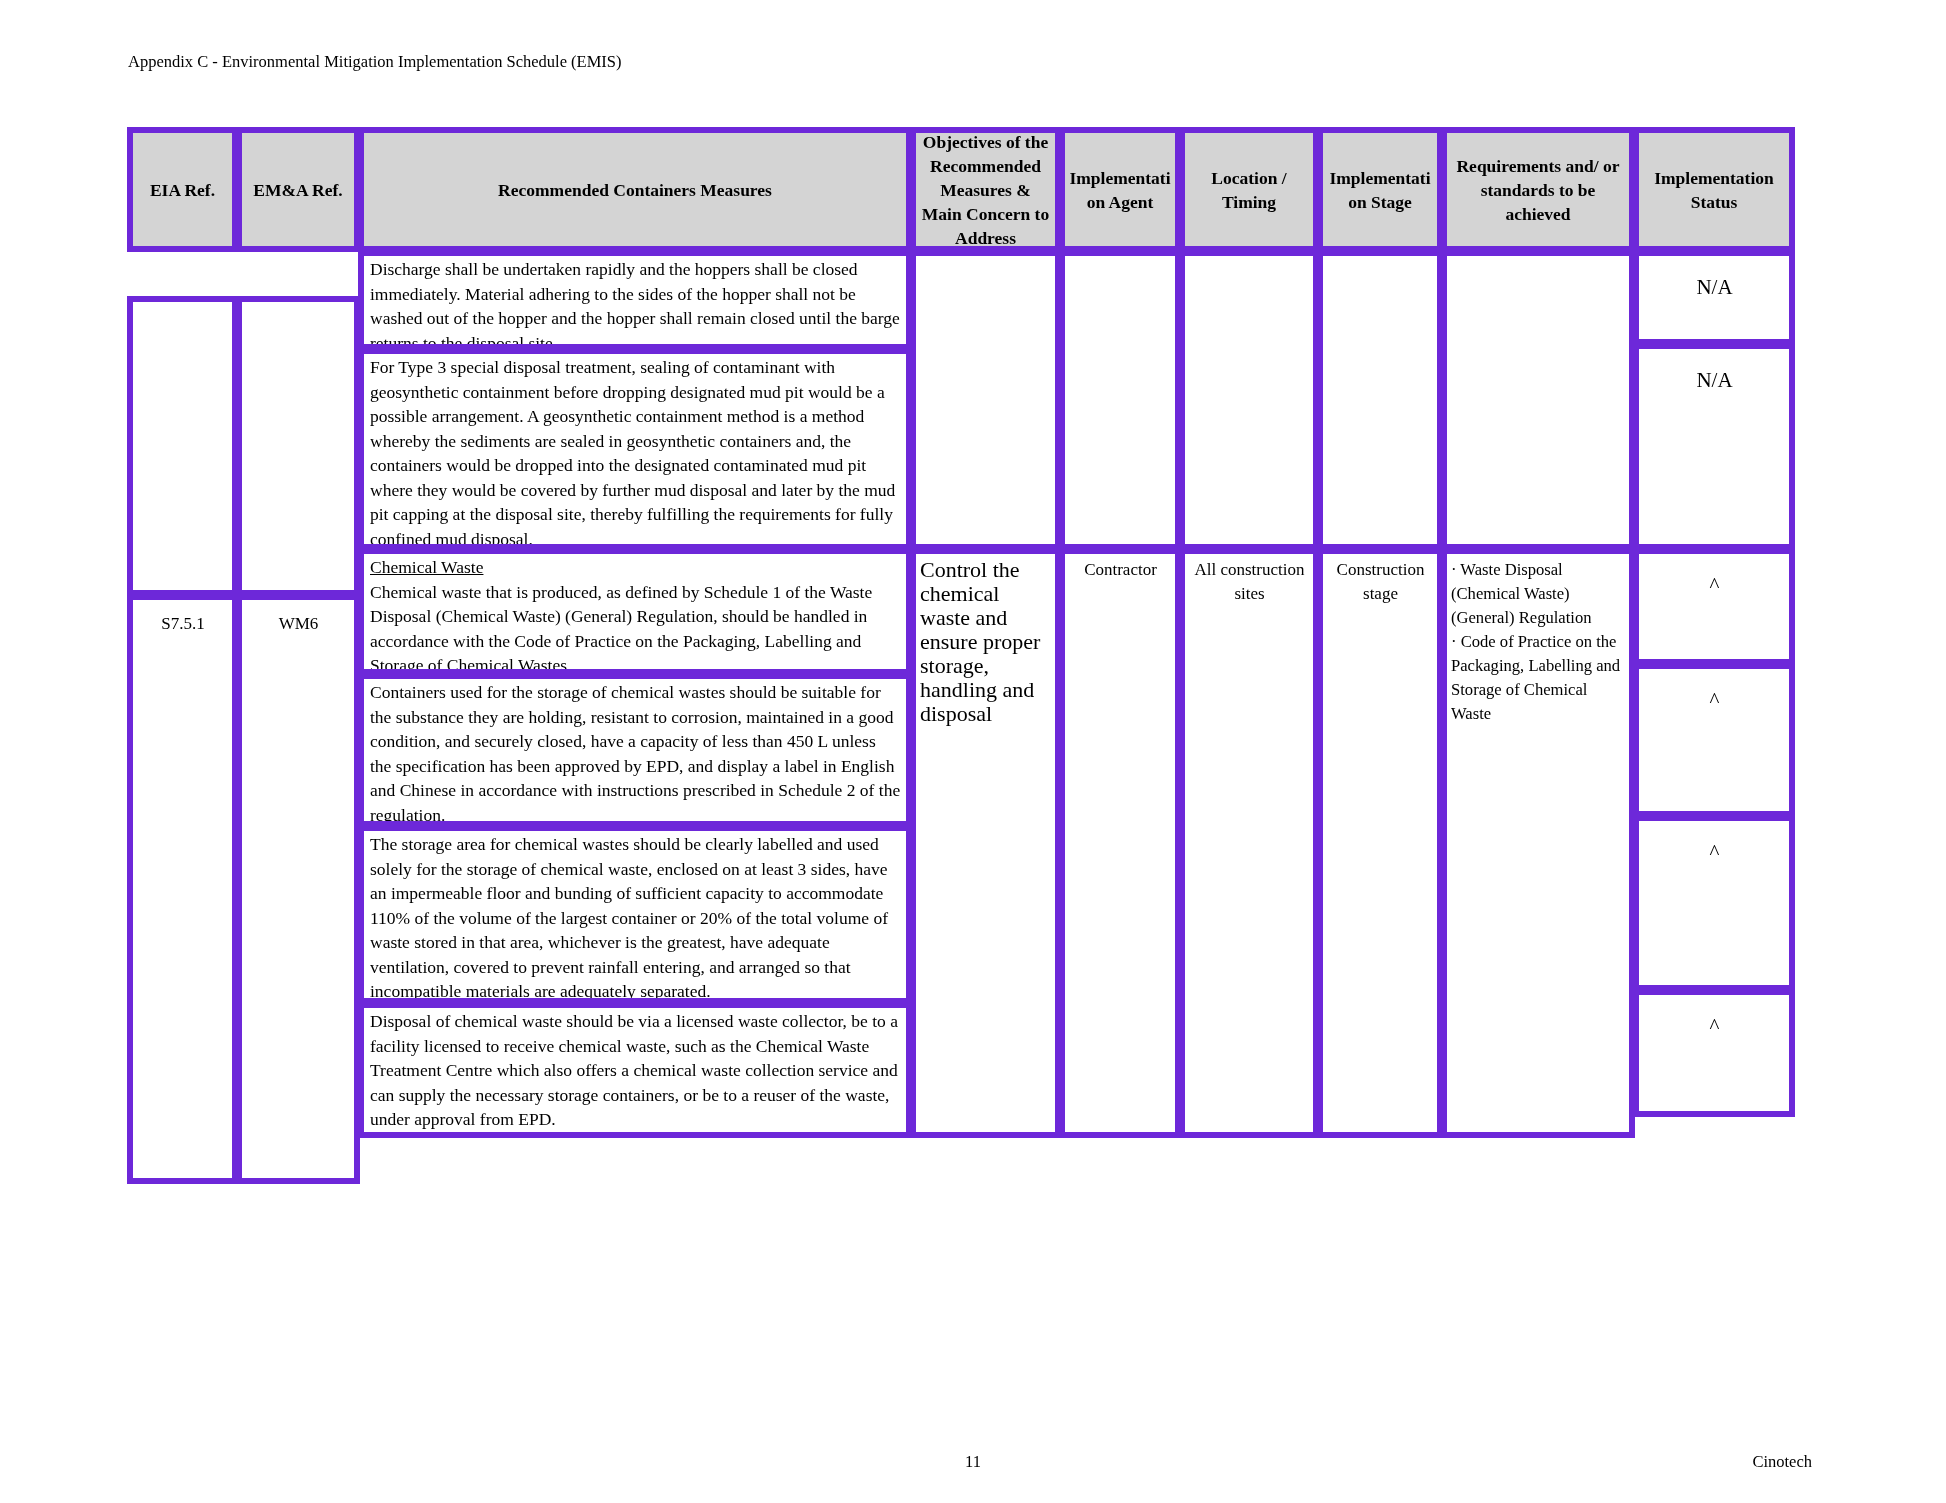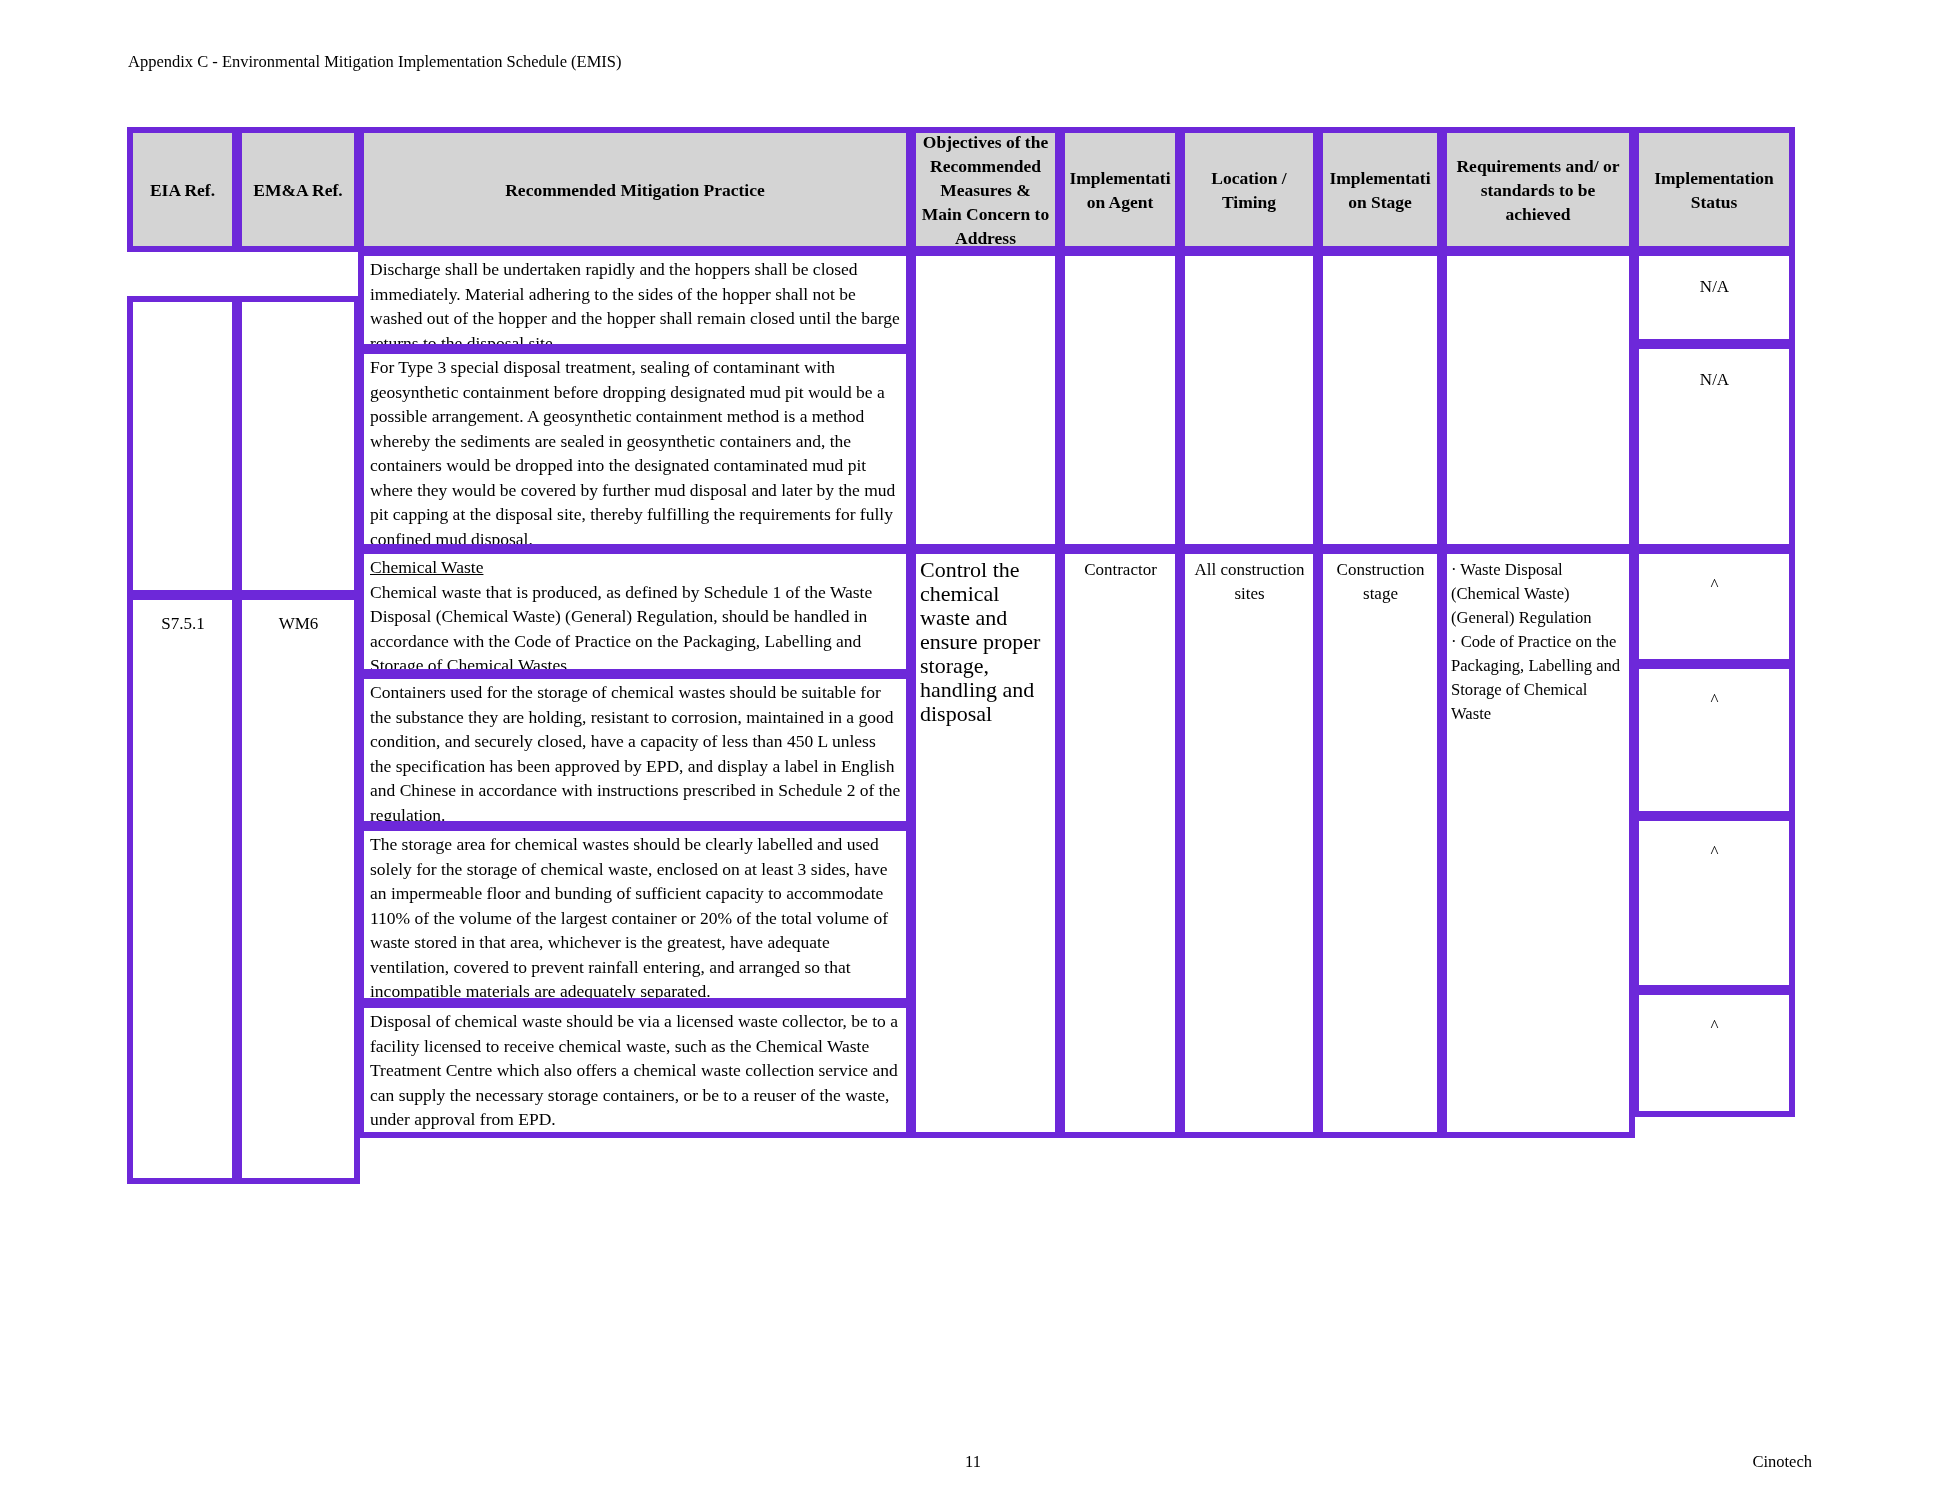--- a/index.html
+++ b/index.html
@@ -25,35 +25,35 @@
   .as1{top:250px;height:95px}.as2{top:343px;height:207px}
   .bs1{top:548px;height:117px}.bs2{top:663px;height:154px}
   .bs3{top:815px;height:176px}.bs4{top:989px;height:128px}
   
   .measure{text-align:left;}
   .m-heading{text-decoration:underline;}
   .ref-cell{text-align:center;padding-top:12px;font-size:17px;margin-top:46px;}
   .obj{font-size:22px;line-height:24px;padding:4px 2px 0 4px;text-align:left;}
   .center-col{font-size:17px;line-height:24px;padding-top:4px;text-align:center;}
   .req{font-size:16.6px;line-height:24px;padding:4px 2px 0 4px;text-align:left;}
-  .status{text-align:center;padding-top:21px;font-size:17px;line-height:20px;}
+  .status{text-align:center;padding-top:21px;font-size:21px;line-height:20px;}
   .footer-text{position:absolute;top:1452px;font-size:16.5px;}
   .page-num{left:0;width:100%;text-align:center;}
   .company{right:134px;}
 </style>
 </head>
 <body>
 
 <div class="page">
 
   <div class="doc-title">Appendix C - Environmental Mitigation Implementation Schedule (EMIS)</div>
 
   <div class="cell hdr hr c1">EIA Ref.</div>
   <div class="cell hdr hr c2">EM&amp;A Ref.</div>
-  <div class="cell hdr hr c3m">Recommended Mitigation Practice</div>
+  <div class="cell hdr hr c3m">Recommended Containers Measures</div>
   <div class="cell hdr hr c4">Objectives of the Recommended Measures &amp; Main Concern to Address</div>
   <div class="cell hdr brk hr c5">Implementation Agent</div>
   <div class="cell hdr hr c6">Location / Timing</div>
   <div class="cell hdr brk hr c7">Implementation Stage</div>
   <div class="cell hdr hr c8">Requirements and/ or standards to be achieved</div>
   <div class="cell hdr hr c9">Implementation Status</div>
 
   <div class="cell ga c1 ref-cell"></div>
   <div class="cell ga c2 ref-cell"></div>
   <div class="cell measure am1 c3m">Discharge shall be undertaken rapidly and the hoppers shall be closed immediately. Material adhering to the sides of the hopper shall not be washed out of the hopper and the hopper shall remain closed until the barge returns to the disposal site.</div>

